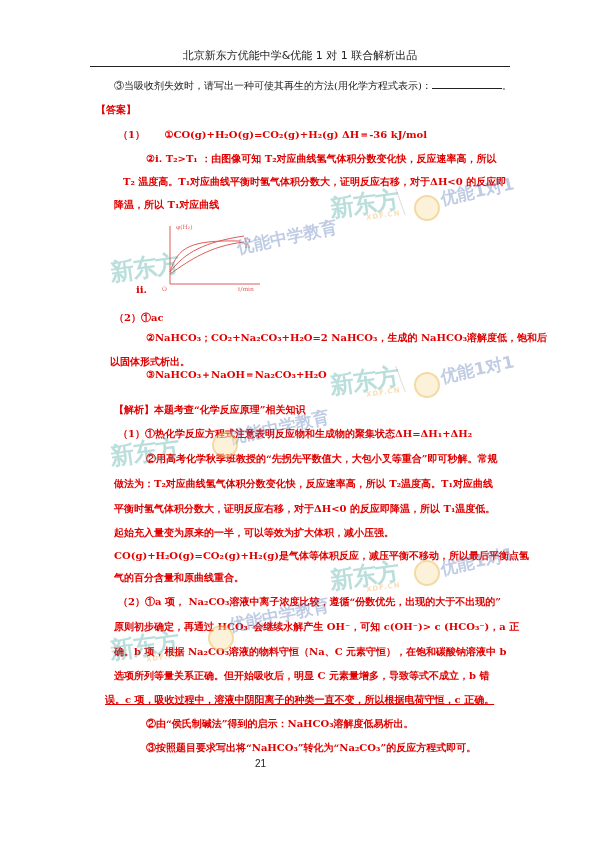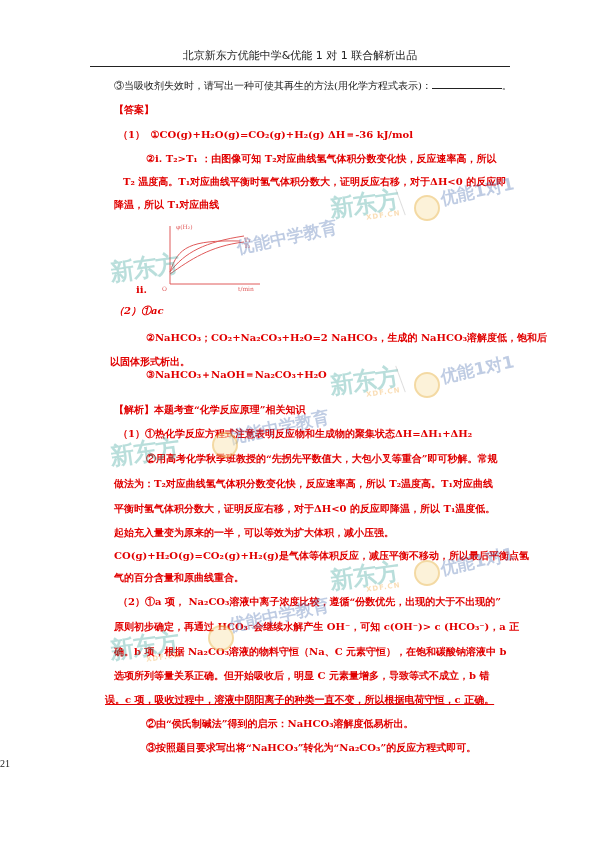--- a/index.html
+++ b/index.html
@@ -3,46 +3,46 @@
 <meta charset="utf-8">
 <style>
   html, body { margin: 0; padding: 0; background: #ffffff; }
   body { width: 600px; height: 848px; position: relative; overflow: hidden; font-family: "DejaVu Serif", "Liberation Serif", serif; }
   .header { position: absolute; top: 48px; left: 90px; width: 420px; text-align: center; font-family: "DejaVu Sans", "Liberation Sans", sans-serif; font-size: 11px; color: #222; }
   .header-rule { position: absolute; top: 66px; left: 90px; width: 420px; height: 0; border-top: 1.3px solid #222; }
   .line { position: absolute; left: 0; font-size: 10px; white-space: nowrap; line-height: 14px; }
   .black { color: #222; }
   .red { color: #e10000; font-weight: bold; }
   .blank { display: inline-block; width: 70px; border-bottom: 1px solid #222; height: 10px; vertical-align: baseline; }
-  .page-num { position: absolute; top: 758px; left: 0; width: 521px; text-align: left; font-family: Liberation Serif, serif; font-size: 10px; color: #222; }
+  .page-num { position: absolute; top: 758px; left: 0; width: 521px; text-align: center; font-family: Liberation Sans, sans-serif; font-size: 10px; color: #222; }
   .chart { position: absolute; left: 160px; top: 222px; width: 110px; height: 70px; }
   .wm { position: absolute; pointer-events: none; font-family: "DejaVu Sans", sans-serif; font-weight: bold; opacity: 0.35; }
   .wm-xdf { color: #3aa39a; font-size: 24px; transform: rotate(-8deg); letter-spacing: -1px; }
   .wm-xdf small { display: block; font-size: 7px; color: #f0a030; letter-spacing: 1px; margin-top: -6px; text-align: right; }
   .wm-yn { color: #4a6fb0; font-size: 17px; transform: rotate(-12deg); }
   .wm-circ { width: 22px; height: 22px; border-radius: 50%; border: 2px solid #e9b54a; background: #fbe7b4; opacity: 0.5; }
   .wm-sep { width: 1px; height: 28px; background: #bbb; transform: rotate(-20deg); opacity: 0.5; }
 </style>
 </head>
 <body>
 
 <div>
   <div class="header">北京新东方优能中学&amp;优能 1 对 1 联合解析出品</div>
   <div class="header-rule"></div>
 </div>
 
 <div class="line black" style="top:78px;left:114px;">
   <span>③当吸收剂失效时，请写出一种可使其再生的方法(用化学方程式表示)：</span><span class="blank"></span><span>。</span>
 </div>
 
-<div class="line red" style="top:103px;left:114px;">【答案】</div>
+<div class="line red" style="top:103px;left:96px;">【答案】</div>
 
 <div class="line red" style="top:128px;left:118px;">
   <span>（1）</span>
-  <span style="margin-left:2px">①CO(g)+H₂O(g)=CO₂(g)+H₂(g)</span>
+  <span style="margin-left:16px">①CO(g)+H₂O(g)=CO₂(g)+H₂(g)</span>
   <span style="">ΔH＝-36 kJ/mol</span>
 </div>
 
 <div class="line red" style="top:152px;left:146px;">②i. T₂&gt;T₁ ：由图像可知 T₂对应曲线氢气体积分数变化快，反应速率高，所以</div>
 <div class="line red" style="top:175px;left:114px;margin-left:9px;">T₂ 温度高。T₁对应曲线平衡时氢气体积分数大，证明反应右移，对于ΔH&lt;0 的反应即</div>
 <div class="line red" style="top:198px;left:114px;">降温，所以 T₁对应曲线</div>
 
 <svg class="chart" viewBox="0 0 110 70">
   <line x1="10" y1="62" x2="100" y2="62" stroke="#e05a5a" stroke-width="1"></line>
   <line x1="10" y1="62" x2="10" y2="4" stroke="#e05a5a" stroke-width="1"></line>
@@ -50,21 +50,21 @@
   <path d="M10 50 C 25 30, 45 20, 84 14" stroke="#e05a5a" stroke-width="1" fill="none"></path>
   <path d="M10 52 C 30 38, 50 24, 84 20" stroke="#e05a5a" stroke-width="1" fill="none"></path>
 </svg>
 <div class="line" style="top:220px;left:176px;font-size:6px;color:#e05a5a;">φ(H₂)</div>
 <div class="line" style="top:233px;left:244px;font-size:6px;color:#e05a5a;">T₁</div>
 <div class="line" style="top:239px;left:244px;font-size:6px;color:#e05a5a;">T₂</div>
 <div class="line" style="top:282px;left:162px;font-size:6px;color:#e05a5a;">O</div>
 <div class="line" style="top:282px;left:238px;font-size:6px;color:#e05a5a;">t/min</div>
 <div class="line red" style="top:283px;left:136px;">ii.</div>
 
-<div class="line red" style="top:304px;left:114px;font-style:italic;">（2）①ac</div>
+<div class="line red" style="top:311px;left:114px;">（2）①ac</div>
 <div class="line red" style="top:331px;left:146px;">②NaHCO₃；CO₂+Na₂CO₃+H₂O=2 NaHCO₃，生成的 NaHCO₃溶解度低，饱和后</div>
 <div class="line red" style="top:355px;left:110px;text-align:center;">以固体形式析出。</div>
 <div class="line red" style="top:368px;left:146px;">③NaHCO₃＋NaOH＝Na₂CO₃+H₂O</div>
 
 <div class="line red" style="top:403px;left:114px;">【解析】本题考查“化学反应原理”相关知识</div>
 <div class="line red" style="top:427px;left:118px;">（1）①热化学反应方程式注意表明反应物和生成物的聚集状态ΔH=ΔH₁+ΔH₂</div>
 <div class="line red" style="top:452px;left:146px;">②用高考化学秋季班教授的“先拐先平数值大，大包小叉等重合”即可秒解。常规</div>
 <div class="line red" style="top:477px;left:114px;">做法为：T₂对应曲线氢气体积分数变化快，反应速率高，所以 T₂温度高。T₁对应曲线</div>
 <div class="line red" style="top:502px;left:114px;">平衡时氢气体积分数大，证明反应右移，对于ΔH&lt;0 的反应即降温，所以 T₁温度低。</div>
 <div class="line red" style="top:526px;left:114px;">起始充入量变为原来的一半，可以等效为扩大体积，减小压强。</div>

